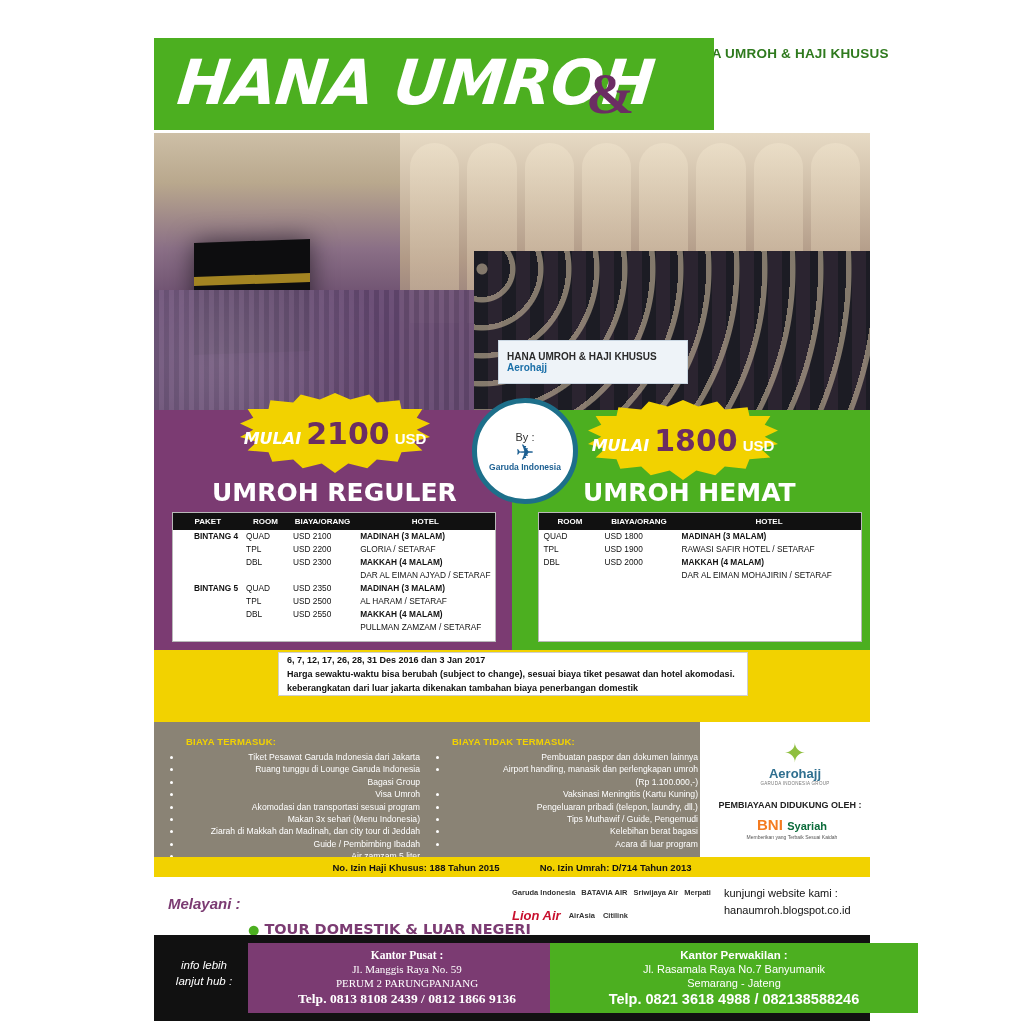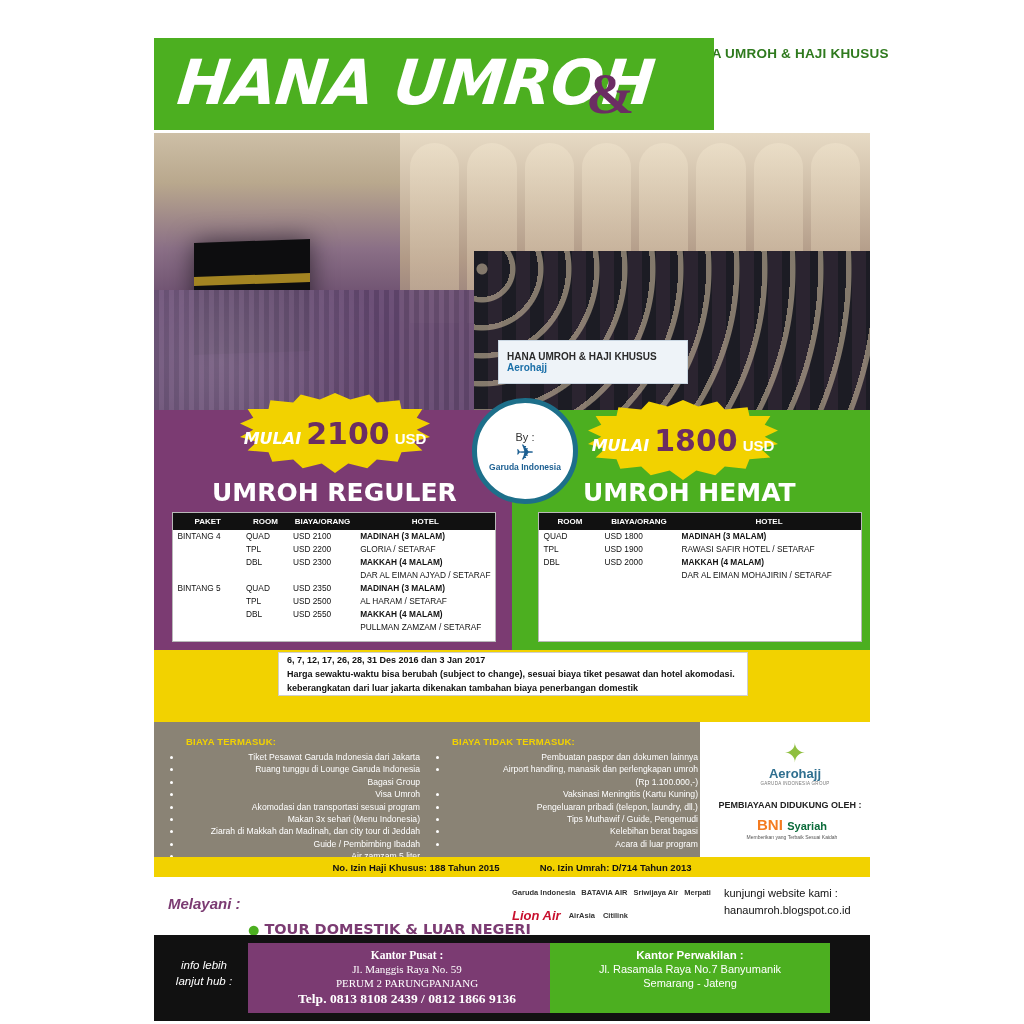--- a/index.html
+++ b/index.html
@@ -78,21 +78,21 @@
 
   
   .tbl-wrap{position:absolute;background:#ffffff;border:1px solid #b9b9b9;}
   #tbl-reguler{left:172px;top:512px;width:322px;height:128px;}
   #tbl-hemat{left:538px;top:512px;width:322px;height:128px;}
   table.pk{width:100%;border-collapse:collapse;font-size:8.3px;}
   table.pk th{background:#111111;color:#ffffff;font-size:8px;font-weight:bold;padding:3px 2px;text-align:center;border:1px solid #111;}
   table.pk td{padding:1px 4px;color:#111;border:0;vertical-align:top;line-height:11px;white-space:nowrap;}
   td.b{font-weight:bold;}
   .rowsep td{border-top:1px solid #d5d5d5;}
-  .pkg-cell{font-weight:normal;text-align:left;}
+  .pkg-cell{font-weight:bold;text-align:right;}
 
   
   .keber{position:absolute;left:278px;top:652px;width:468px;background:#ffffff;border:1px solid #cfcfcf;}
   .keber .hd{background:#111;color:#fff;font-size:8.5px;font-weight:bold;text-align:center;padding:3px;}
   .keber .bd{padding:0 8px;font-size:9px;line-height:14px;color:#111;font-weight:bold;}
 
   
   .inc{position:absolute;left:170px;top:736px;width:250px;}
   .exc{position:absolute;left:436px;top:736px;width:262px;}
   .inc h4,.exc h4{margin:0 0 4px 0;font-size:9.5px;color:#f2d200;font-weight:bold;letter-spacing:.2px;padding-left:16px;}
@@ -125,21 +125,21 @@
   .airlines .row2{display:flex;gap:8px;align-items:center;height:24px;}
   .airlines span{font-size:7.5px;color:#333;font-weight:bold;}
   .airlines .big{font-size:13px;color:#c8102e;font-weight:bold;font-style:italic;}
   .website{position:absolute;left:570px;top:8px;font-size:11px;color:#111;line-height:17px;}
 
   
   .black{position:absolute;left:154px;top:935px;width:716px;height:86px;background:#111111;}
   .info{position:absolute;left:10px;top:22px;width:80px;text-align:center;color:#fff;font-size:11.5px;line-height:16px;font-style:italic;}
   .office{position:absolute;top:8px;height:70px;box-sizing:border-box;padding:5px 6px;text-align:center;color:#fff;}
   #office-pusat{left:94px;width:318px;background:#7b3b72;font-family:Liberation Serif, serif;}
-  #office-cab{left:396px;width:280px;background:#4caf20;}
+  #office-cab{left:396px;width:368px;background:#4caf20;}
   .office .h{font-size:11.5px;font-weight:bold;line-height:14px;}
   .office .l{font-size:11px;line-height:14px;}
   .office .tel{font-size:13.5px;font-weight:bold;line-height:18px;}
   #office-cab .tel{font-size:14.5px;}
 </style>
 </head>
 <body>
 
 <div class="poster">
 
@@ -389,16 +389,17 @@
     <div class="office" id="office-pusat">
       <div class="h">Kantor Pusat :</div>
       <div class="l">Jl. Manggis Raya No. 59</div>
       <div class="l">PERUM 2 PARUNGPANJANG</div>
       <div class="tel">Telp. 0813 8108 2439 / 0812 1866 9136</div>
     </div>
     <div class="office" id="office-cab">
       <div class="h">Kantor Perwakilan :</div>
       <div class="l">Jl. Rasamala Raya No.7 Banyumanik</div>
       <div class="l">Semarang - Jateng</div>
+      <div class="tel">Telp. 0821 3618 4988 / 082138588246</div>
     </div>
   </div>
 
 </div>
 
 </body></html>

